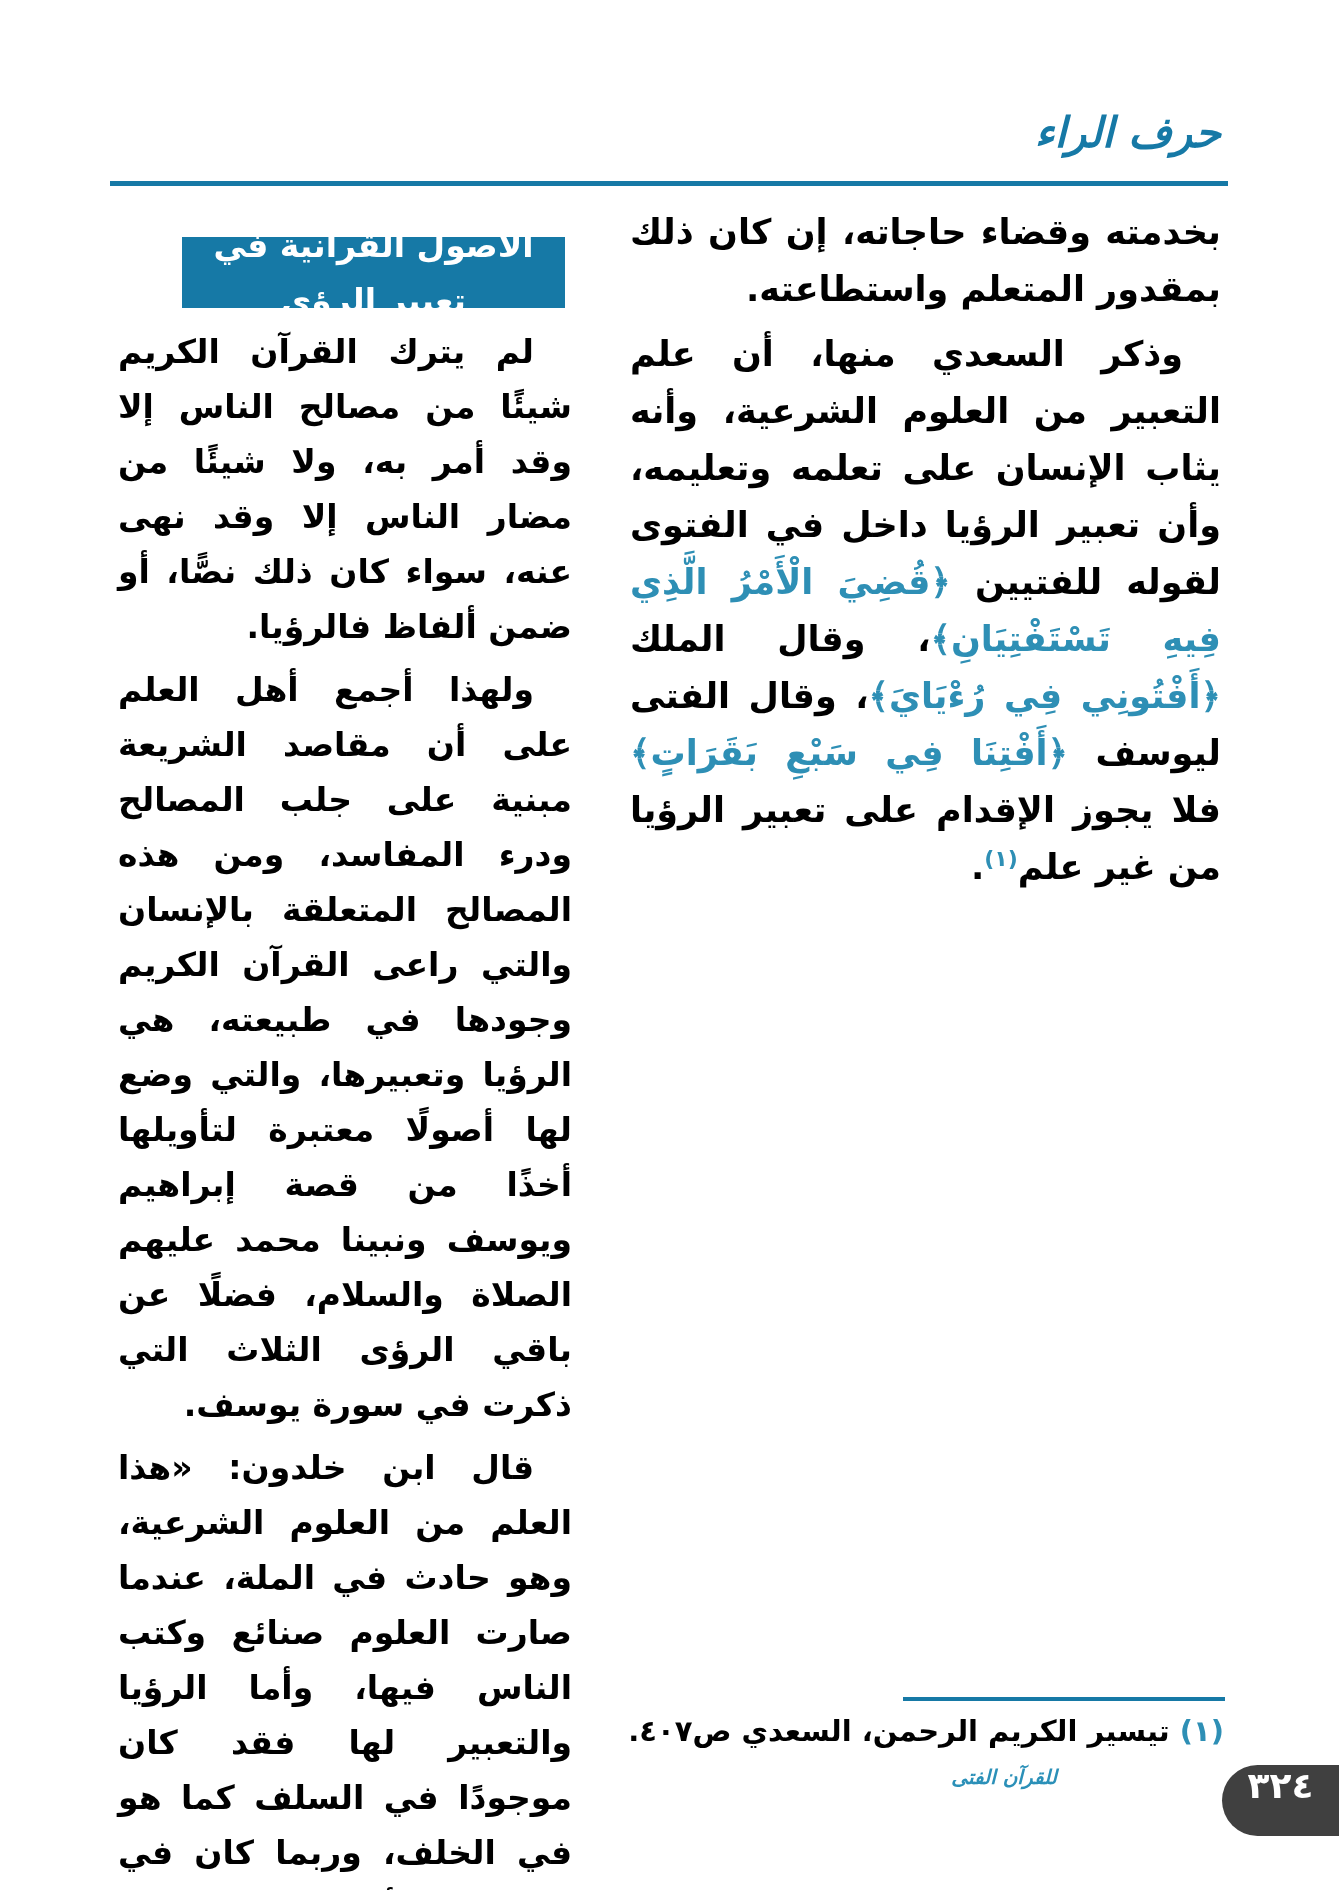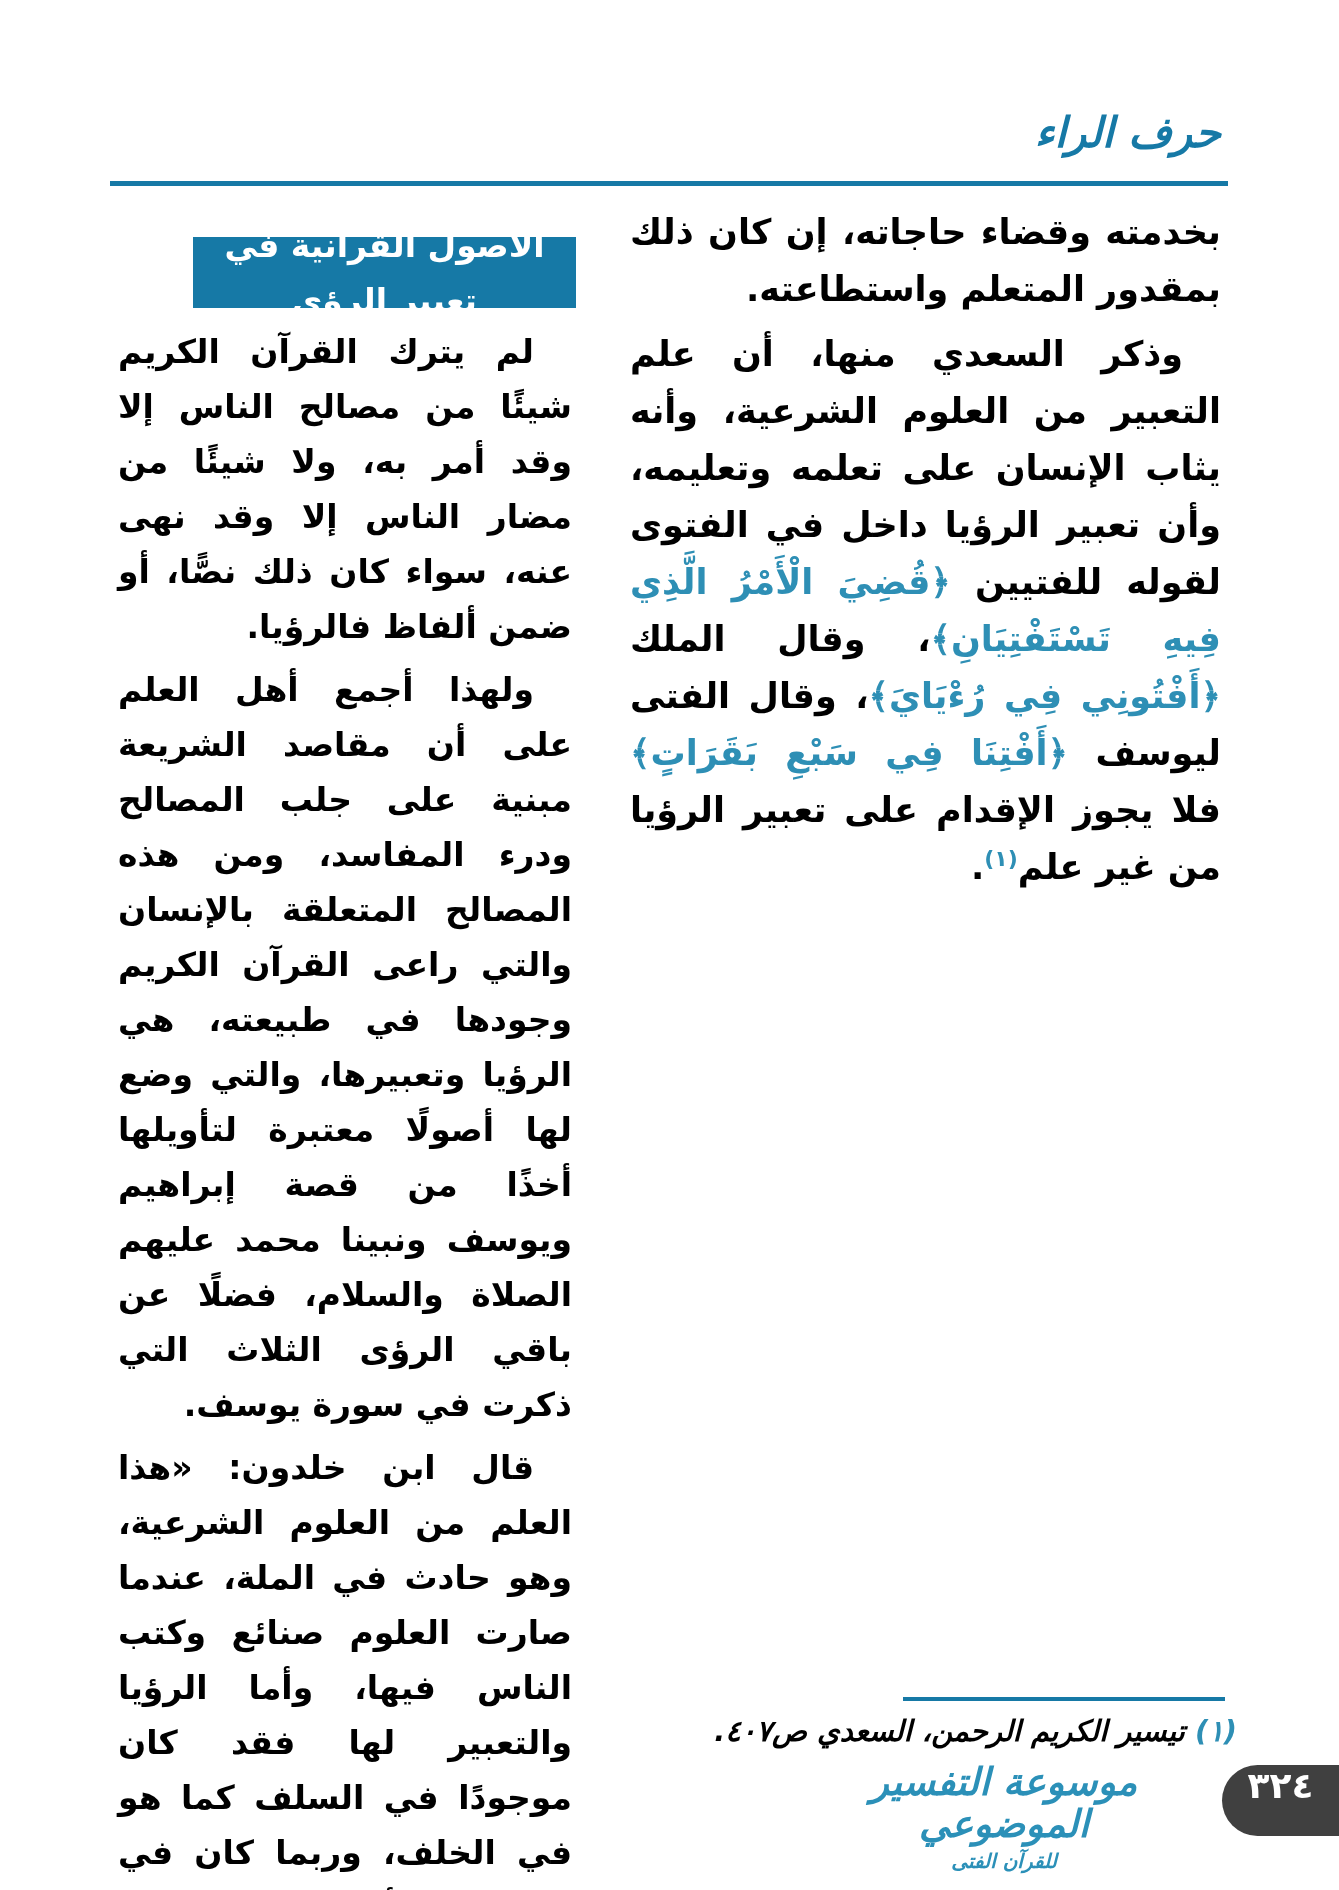--- a/index.html
+++ b/index.html
@@ -26,37 +26,37 @@
     top:196px;right:110px;width:607px;
     font-size:35px;line-height:57px;
   }
   .col-left{
     top:237px;right:759px;width:470px;
     font-size:33px;line-height:55px;
   }
   .indent{text-indent:38px;}
   .section-title-box{
     background:#1679A6;color:#ffffff;
-    width:383px;height:71px;margin:0 4px 16px 0;
+    width:383px;height:71px;margin:0 15px 16px 0;
     display:flex;align-items:center;justify-content:center;
     font-size:33px;font-weight:700;text-align:center;
     text-indent:0;
   }
   .quran{color:#2E8FB5;}
   .fn-marker{
     color:#2E8FB5;font-size:22px;vertical-align:super;line-height:0;
   }
   
   .footnote-rule{
     position:absolute;top:1697px;right:114px;width:322px;height:4px;
     background:#1679A6;
   }
   .footnote{
-    position:absolute;top:1714px;right:102px;width:610px;
-    font-size:29px;font-weight:700;color:#000;font-style:italic;
+    position:absolute;top:1714px;right:115px;width:610px;
+    font-size:29px;font-weight:700;color:#000;
   }
   .footnote .fn-num{color:#2E8FB5;vertical-align:baseline;font-size:29px;}
   
   .publisher-logo{
     position:absolute;top:1762px;right:180px;width:310px;
     text-align:center;color:#2B90B8;line-height:1.1;
   }
   .publisher-logo .logo-main{
     font-size:38px;font-weight:700;font-style:italic;letter-spacing:-1px;
   }
@@ -89,18 +89,17 @@
   <p class="indent">ولهذا أجمع أهل العلم على أن مقاصد الشريعة مبنية على جلب المصالح ودرء المفاسد، ومن هذه المصالح المتعلقة بالإنسان والتي راعى القرآن الكريم وجودها في طبيعته، هي الرؤيا وتعبيرها، والتي وضع لها أصولًا معتبرة لتأويلها أخذًا من قصة إبراهيم ويوسف ونبينا محمد عليهم الصلاة والسلام، فضلًا عن باقي الرؤى الثلاث التي ذكرت في سورة يوسف.</p>
   <p class="indent">قال ابن خلدون: «هذا العلم من العلوم الشرعية، وهو حادث في الملة، عندما صارت العلوم صنائع وكتب الناس فيها، وأما الرؤيا والتعبير لها فقد كان موجودًا في السلف كما هو في الخلف، وربما كان في الملوك والأمم من قبل، إلا أنه لم يصل إلينا للاكتفاء فيه بكلام المعبرين من أهل الإسلام، وإلا فالرؤيا موجودة في صنف البشر على الإطلاق ولا بد من تعبيرها، فلقد كان يوسف الصديق صلوات الله عليه يعبر الرؤيا كما وقع في القرآن، وكذلك ثبت في الصحيح عن النبي صلى الله عليه وسلم</p>
 </div>
 
 <div class="footnote-rule"></div>
 <div class="footnote">
   <span class="fn-num">(١)</span><span> تيسير الكريم الرحمن، السعدي ص٤٠٧.</span>
 </div>
 
 <div class="publisher-logo">
-  <div class="logo-main">موسوعة التفسير الموضوعي</div>
   <div class="logo-sub">للقرآن الفتى</div>
 </div>
 <div class="page-badge">
   <span>٣٢٤</span>
 </div>
 
 </body></html>

